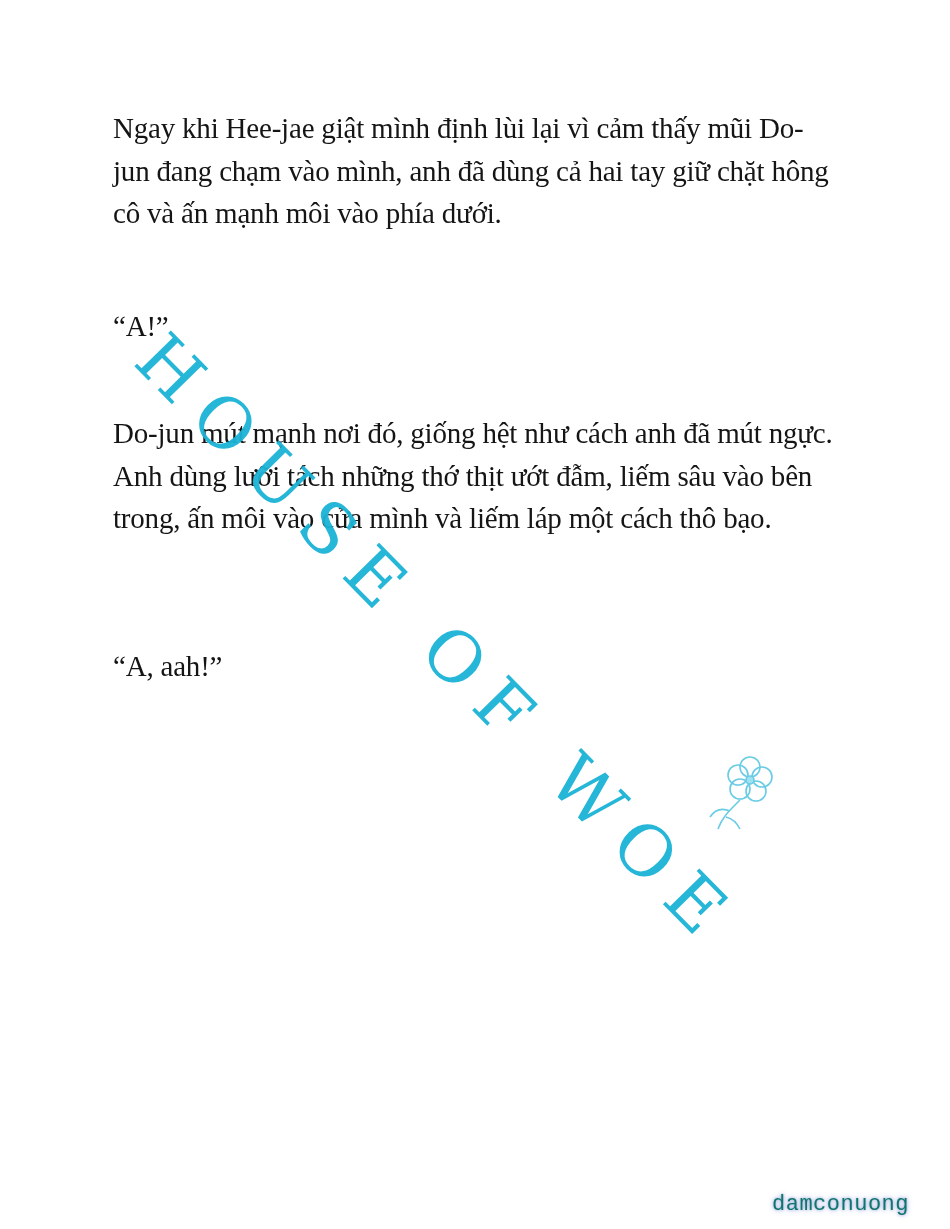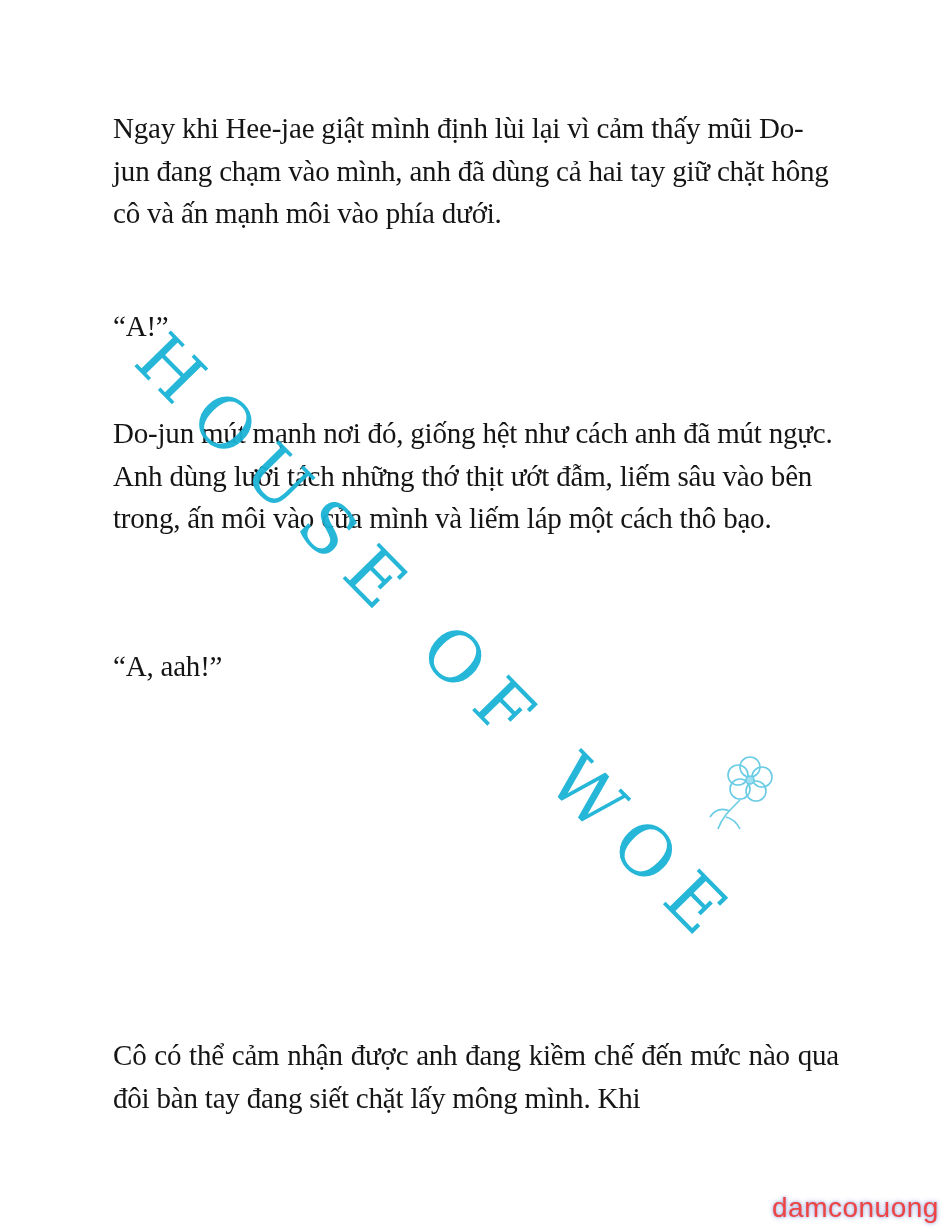--- a/index.html
+++ b/index.html
@@ -15,33 +15,32 @@
   .wm {
     position: absolute; left: 178px; top: 318px;
     font-family: "DejaVu Serif", serif; font-size: 70px; letter-spacing: 18px;
     color: #1ab3d6; white-space: nowrap;
     transform-origin: 0 0; transform: rotate(45.5deg);
     opacity: 0.95; pointer-events: none;
   }
   .flower { position: absolute; left: 700px; top: 745px; width: 80px; height: 85px; pointer-events: none; }
   .site {
     position: absolute; left: 772px; top: 1192px;
-    font-family: Liberation Sans, sans-serif; font-size: 28px; color: #ef4444;
+    font-family: Liberation Mono, monospace; font-size: 22px; color: #0f766e;
     text-shadow: 0 0 3px #9aa5d8, 0 0 6px #b8c0e8; letter-spacing: 0.5px;
   }
 </style>
 </head>
 <body>
 
 <div class="page">
   <p class="text" style="top:107px;margin:0;">Ngay khi Hee-jae giật mình định lùi lại vì cảm thấy mũi Do-jun đang chạm vào mình, anh đã dùng cả hai tay giữ chặt hông cô và ấn mạnh môi vào phía dưới.</p>
   <p class="text" style="top:305px;margin:0;">“A!”</p>
   <p class="text" style="top:645px;margin:0;">“A, aah!”</p>
   <p class="text" style="top:412px;margin:0;">Do-jun mút mạnh nơi đó, giống hệt như cách anh đã mút ngực. Anh dùng lưỡi tách những thớ thịt ướt đẫm, liếm sâu vào bên trong, ấn môi vào cửa mình và liếm láp một cách thô bạo.</p>
-  <p class="text justify" style="top:1034px;margin:0;">Cô có thể cảm nhận được anh đang kiềm chế đến mức nào qua đôi bàn tay đang siết chặt lấy mông mình. Khi</p>
 
   <div class="wm">HOUSE OF WOE</div>
 
   <svg class="flower" viewBox="0 0 80 85">
     <g fill="none" stroke="#4fc3e0" stroke-width="1.6" opacity="0.85">
       <circle cx="50" cy="22" r="10"></circle>
       <circle cx="62" cy="32" r="10"></circle>
       <circle cx="56" cy="46" r="10"></circle>
       <circle cx="40" cy="44" r="10"></circle>
       <circle cx="38" cy="30" r="10"></circle>

